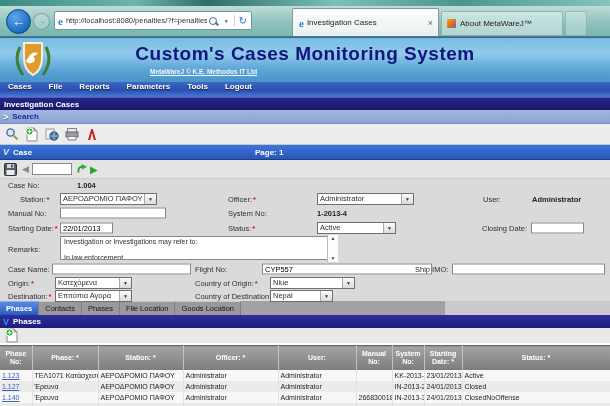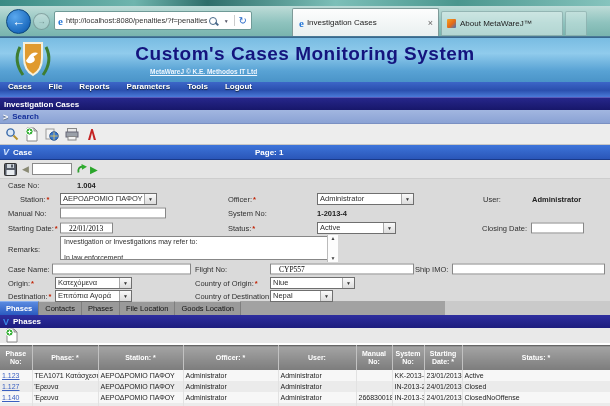--- a/index.html
+++ b/index.html
@@ -48,21 +48,21 @@
   .recbar .gap{width:4px;}
   .prevarr{color:#8a8a74;font-size:9px;}
   .nextarr{color:#2aa52a;font-size:10px;}
   .recinput{width:40px;height:12px;border:1px solid #8a8a8a;background:#fff;margin:0 3px;font-size:8px;padding:0 2px;box-sizing:border-box;}
   
   .form{height:122px;background:#dadada;position:relative;font-size:7.5px;color:#303030;}
   .frow{position:relative;}
   .frow span.lbl{position:absolute;white-space:nowrap;top:50%;transform:translateY(-50%);}
   .req{color:#c22000;font-weight:bold;margin-left:1px;}
   .val{position:absolute;top:50%;transform:translateY(-50%);font-weight:bold;color:#222;white-space:nowrap;}
-  .fin{position:absolute;top:50%;transform:translateY(-50%);height:11px;border:1px solid #878787;background:#fff;font-size:7.5px;font-family:Liberation Serif, serif;padding:0 8px;box-sizing:border-box;}
+  .fin{position:absolute;top:50%;transform:translateY(-50%);height:11px;border:1px solid #878787;background:#fff;font-size:7.5px;font-family:Liberation Sans, sans-serif;padding:0 2px;box-sizing:border-box;}
   .fsel{position:absolute;top:50%;transform:translateY(-50%);height:12px;border:1px solid #6f6f6f;background:#fff;display:flex;align-items:center;font-size:7.5px;padding-left:2px;box-sizing:border-box;white-space:nowrap;overflow:hidden;}
   .fsel .arr{margin-left:auto;width:11px;height:100%;display:flex;align-items:center;justify-content:center;font-size:5px;color:#333;border-left:1px solid #a8a8a8;background:linear-gradient(#fafafa,#dcdcdc);flex:none;}
   .rembox{position:absolute;left:60px;top:1px;width:278px;height:24px;background:#fff;border:1px solid #878787;font-size:7px;padding:1px 14px 1px 3px;white-space:pre-line;overflow:hidden;box-sizing:border-box;line-height:8px;}
   .remscroll{position:absolute;right:0;top:0;bottom:0;width:11px;border-left:1px solid #bbb;background:#fdfdfd;display:flex;flex-direction:column;justify-content:space-between;align-items:center;padding:1px 0;box-sizing:border-box;}
   .remscroll span{font-size:5px;color:#444;line-height:5px;}
   
   .tabstrip{height:14px;background:linear-gradient(90deg,#a2a2a2 445px,#cacaca 445px);display:flex;align-items:flex-end;}
   .ptab{height:14px;display:flex;align-items:center;justify-content:center;font-size:7.5px;box-sizing:border-box;border-right:1px solid #7e7e7e;border-top:1px solid #c8c8c8;color:#141414;background:#9a9a9a;padding:0 6px;}
   .ptab.active{background:linear-gradient(180deg,#5a8ae0,#2a5ac0);color:#fff;font-weight:bold;border-top:1px solid #8ab0f0;}
   .phasesbar{height:13px;background:linear-gradient(180deg,#2e2e9e,#1d1d7e);display:flex;align-items:center;padding-left:3px;}
@@ -239,21 +239,21 @@
 In law enforcement</div>
     <div class="remscroll" style="right:272px">
       <span>▲</span>
       <span>▼</span>
     </div>
   </div>
   <div class="frow" style="height:14px">
     <span class="lbl" style="left:8px">Case Name:</span>
     <input class="fin" style="left: 52px; width: 139px;" value="">
     <span class="lbl" style="left:195px">Flight No:</span>
-    <input class="fin" style="left: 270px; width: 144px;" value="CYP557">
+    <input class="fin" style="left: 262px; width: 170px;" value="CYP557">
     <span class="lbl" style="left:415px">Ship IMO:</span>
     <input class="fin" style="left: 452px; width: 153px;" value="">
   </div>
   <div class="frow" style="height:13px">
     <span class="lbl" style="left:8px"><span>Origin:</span><span class="req">*</span></span>
     <div class="fsel" style="left:55px;width:77px">
         <span>Κατεχόμενα</span>
         <span class="arr">▼</span>
       </div>
     <span class="lbl" style="left:195px"><span>Country of Origin:</span><span class="req">*</span></span>

